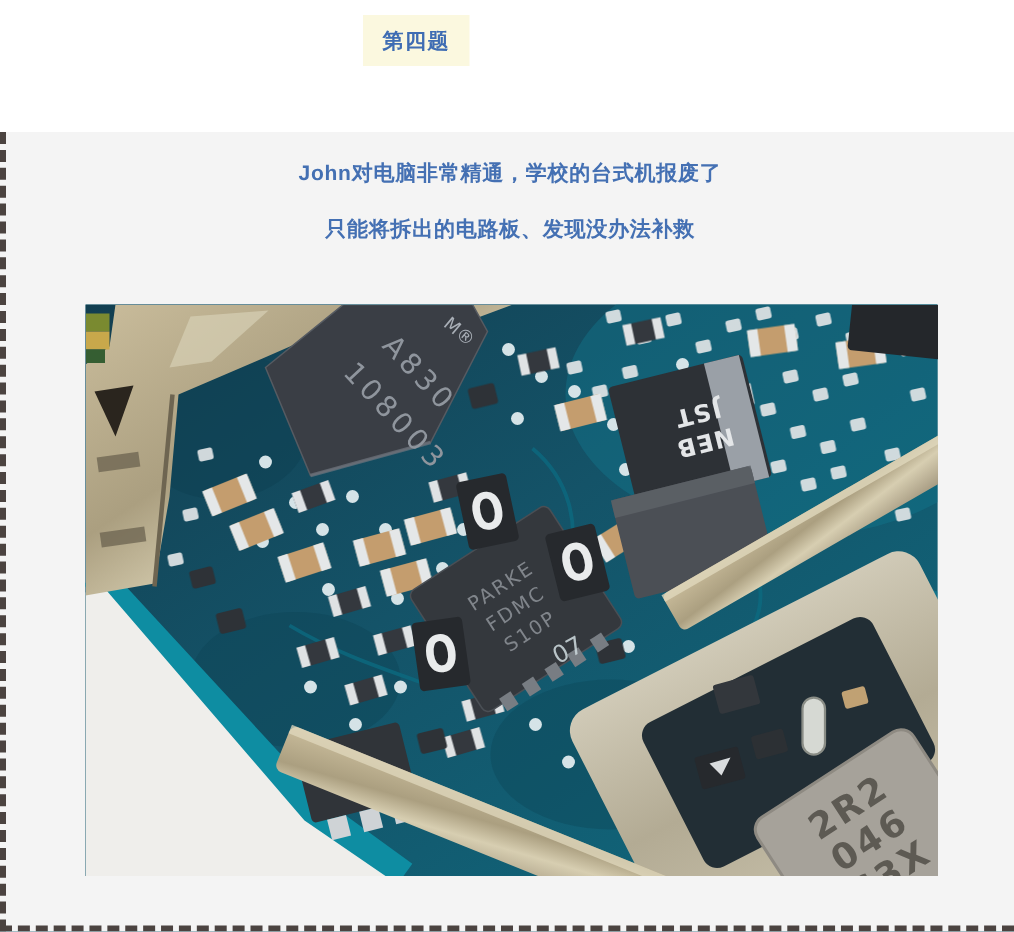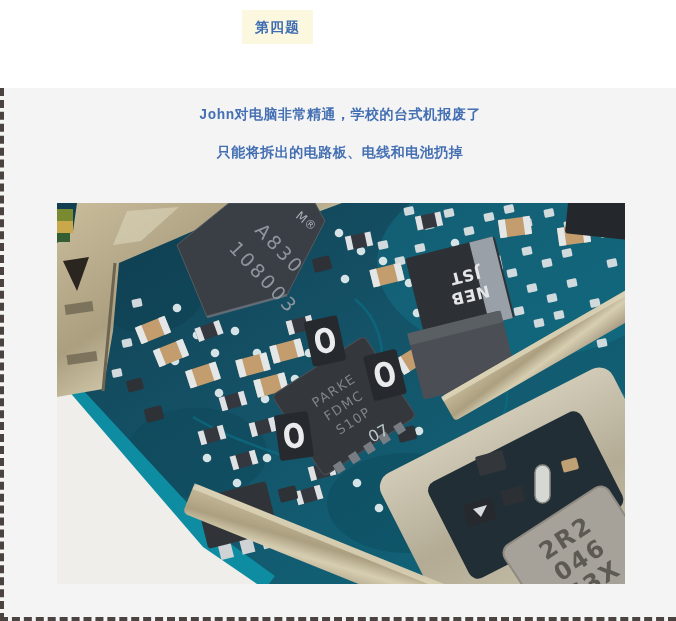--- a/index.html
+++ b/index.html
@@ -14,37 +14,37 @@
   }
   .section{
     position:absolute;top:88px;left:0;width:676px;bottom:0;background:#f4f4f4;
     border-left:4px dashed #4b4340;border-bottom:4px dashed #4b4340;
     box-sizing:border-box;overflow:hidden;
   }
   .qline{
     margin:0;margin-top:17px;text-align:center;
     color:#4470b3;font-size:14px;font-weight:bold;line-height:20px;letter-spacing:0.5px;
   }
-  .qline:first-child{margin-top:17px;font-family:Liberation Mono, monospace;}
+  .qline:first-child{margin-top:17px;}
   .photo-wrap{margin-top:41px;margin-left:53px;width:568px;height:381px;background:#155a6e;}
   .photo-wrap svg{display:block;}
   svg text{font-family:"DejaVu Sans","Liberation Sans",sans-serif;}
 </style>
 </head>
 <body>
 
 <div class="page">
 
   <div class="badge-row">
     <div class="badge">第四题</div>
   </div>
 
   <div class="section">
     <p class="qline">John对电脑非常精通，学校的台式机报废了</p>
-    <p class="qline">只能将拆出的电路板、电线和电池扔掉</p>
+    <p class="qline">只能将拆出的电路板、发现没办法补救</p>
 
     <div class="photo-wrap">
       <svg viewBox="0 0 568 381" width="568" height="381">
         <defs>
           <linearGradient id="gPcb" x1="0" y1="0" x2="1" y2="1">
             <stop offset="0" stop-color="#123e50"></stop>
               <stop offset="0.45" stop-color="#145368"></stop>
               <stop offset="1" stop-color="#0f697e"></stop>
           </linearGradient>
           <linearGradient id="gMetal" x1="0" y1="0" x2="1" y2="1">

